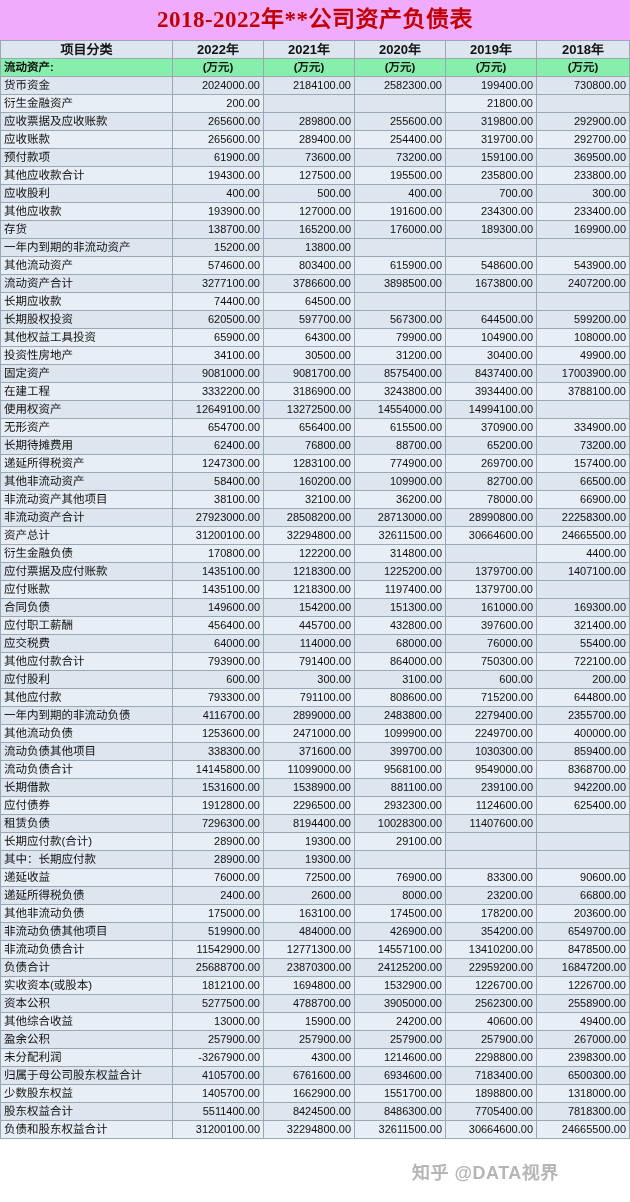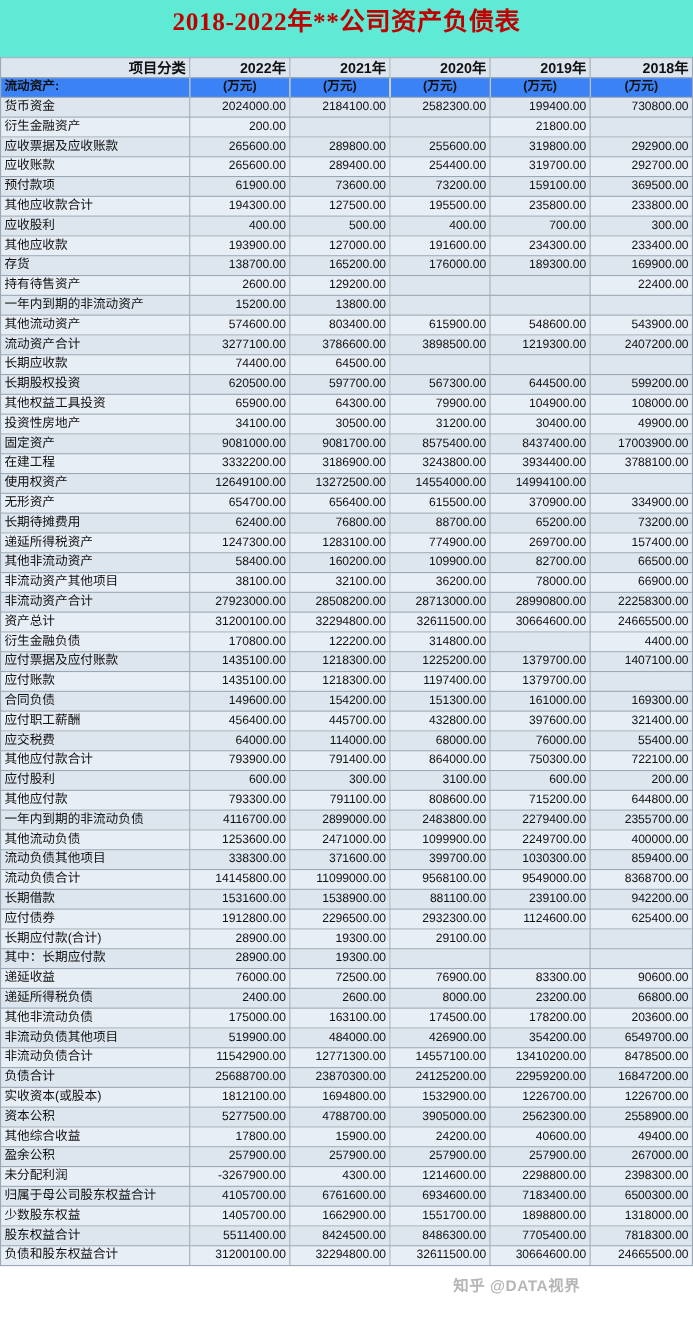--- a/index.html
+++ b/index.html
@@ -15,30 +15,30 @@
     -webkit-font-smoothing: none;
   }
   #sheet {
     position: relative;
     width: 630px;
     height: 1202px;
     background: #ffffff;
     box-sizing: border-box;
   }
   #title {
-    height: 52px;
+    height: 40px;
     line-height: 40px;
     text-align: center;
     color: #C00000;
     font-family: "Liberation Serif", "DejaVu Serif", serif;
     font-weight: bold;
     font-size: 23px;
     letter-spacing: 0.5px;
     white-space: nowrap;
-    background: #5eead4;
+    background: #f0abfc;
   }
   table.bs {
     border-collapse: collapse;
     table-layout: fixed;
     width: 630px;
     font-size: 11px;
   }
   table.bs col.c0 { width: 172px; }
   table.bs col.cd { width: 91px; }
   table.bs col.cl { width: 93px; }
@@ -51,55 +51,55 @@
     box-sizing: border-box;
     overflow: hidden;
     white-space: nowrap;
     background: #dde5ee;
     color: #111111;
   }
   thead th {
     background: #4a7ebb;
     color: #ffffff;
     font-weight: bold;
-    text-align: right;
+    text-align: center;
     height: 22px;
     line-height: 22px;
     font-size: 13px;
     border-color: #36618f;
     font-family: "Liberation Sans", "DejaVu Sans", sans-serif;
   }
   td.label {
     text-align: left;
     font-size: 11.5px;
   }
   td.num {
     text-align: right;
     font-size: 11px;
     font-family: "Liberation Sans", "DejaVu Sans", sans-serif;
   }
   tr.alt td { background: #e8eef5; }
   tr.unitrow td {
     text-align: center;
     font-weight: bold;
     font-size: 11.5px;
-    background: #3b82f6;
+    background: #86efac;
   }
   tr.unitrow td.label {
     text-align: left;
     font-weight: bold;
   }
   td.empty { background: #e8eef5; }
   tr.alt td.empty { background: #dde5ee; }
 
   #watermark {
     position: absolute;
     left: 412px;
     top: 1158px;
-    font-size: 14px;
+    font-size: 18px;
     color: rgba(120,120,120,0.55);
     font-family: "Liberation Sans", "DejaVu Sans", sans-serif;
     letter-spacing: 0.5px;
     white-space: nowrap;
     pointer-events: none;
     font-weight: bold;
   }
 </style>
 </head>
 <body>
@@ -201,28 +201,20 @@
           <td class="num">233400.00</td>
         </tr>
         <tr>
           <td class="label">存货</td>
           <td class="num">138700.00</td>
           <td class="num">165200.00</td>
           <td class="num">176000.00</td>
           <td class="num">189300.00</td>
           <td class="num">169900.00</td>
         </tr>
-        <tr class="alt">
-          <td class="label">持有待售资产</td>
-          <td class="num">2600.00</td>
-          <td class="num">129200.00</td>
-          <td class="num empty"></td>
-          <td class="num empty"></td>
-          <td class="num">22400.00</td>
-        </tr>
         <tr>
           <td class="label">一年内到期的非流动资产</td>
           <td class="num">15200.00</td>
           <td class="num">13800.00</td>
           <td class="num empty"></td>
           <td class="num empty"></td>
           <td class="num empty"></td>
         </tr>
         <tr class="alt">
           <td class="label">其他流动资产</td>
@@ -230,21 +222,21 @@
           <td class="num">803400.00</td>
           <td class="num">615900.00</td>
           <td class="num">548600.00</td>
           <td class="num">543900.00</td>
         </tr>
         <tr>
           <td class="label">流动资产合计</td>
           <td class="num">3277100.00</td>
           <td class="num">3786600.00</td>
           <td class="num">3898500.00</td>
-          <td class="num">1219300.00</td>
+          <td class="num">1673800.00</td>
           <td class="num">2407200.00</td>
         </tr>
         <tr class="alt">
           <td class="label">长期应收款</td>
           <td class="num">74400.00</td>
           <td class="num">64500.00</td>
           <td class="num empty"></td>
           <td class="num empty"></td>
           <td class="num empty"></td>
         </tr>
@@ -465,20 +457,28 @@
           <td class="num">942200.00</td>
         </tr>
         <tr class="alt">
           <td class="label">应付债券</td>
           <td class="num">1912800.00</td>
           <td class="num">2296500.00</td>
           <td class="num">2932300.00</td>
           <td class="num">1124600.00</td>
           <td class="num">625400.00</td>
         </tr>
+        <tr>
+          <td class="label">租赁负债</td>
+          <td class="num">7296300.00</td>
+          <td class="num">8194400.00</td>
+          <td class="num">10028300.00</td>
+          <td class="num">11407600.00</td>
+          <td class="num empty"></td>
+        </tr>
         <tr class="alt">
           <td class="label">长期应付款(合计)</td>
           <td class="num">28900.00</td>
           <td class="num">19300.00</td>
           <td class="num">29100.00</td>
           <td class="num empty"></td>
           <td class="num empty"></td>
         </tr>
         <tr>
           <td class="label">其中：长期应付款</td>
@@ -547,21 +547,21 @@
         <tr>
           <td class="label">资本公积</td>
           <td class="num">5277500.00</td>
           <td class="num">4788700.00</td>
           <td class="num">3905000.00</td>
           <td class="num">2562300.00</td>
           <td class="num">2558900.00</td>
         </tr>
         <tr class="alt">
           <td class="label">其他综合收益</td>
-          <td class="num">17800.00</td>
+          <td class="num">13000.00</td>
           <td class="num">15900.00</td>
           <td class="num">24200.00</td>
           <td class="num">40600.00</td>
           <td class="num">49400.00</td>
         </tr>
         <tr>
           <td class="label">盈余公积</td>
           <td class="num">257900.00</td>
           <td class="num">257900.00</td>
           <td class="num">257900.00</td>

